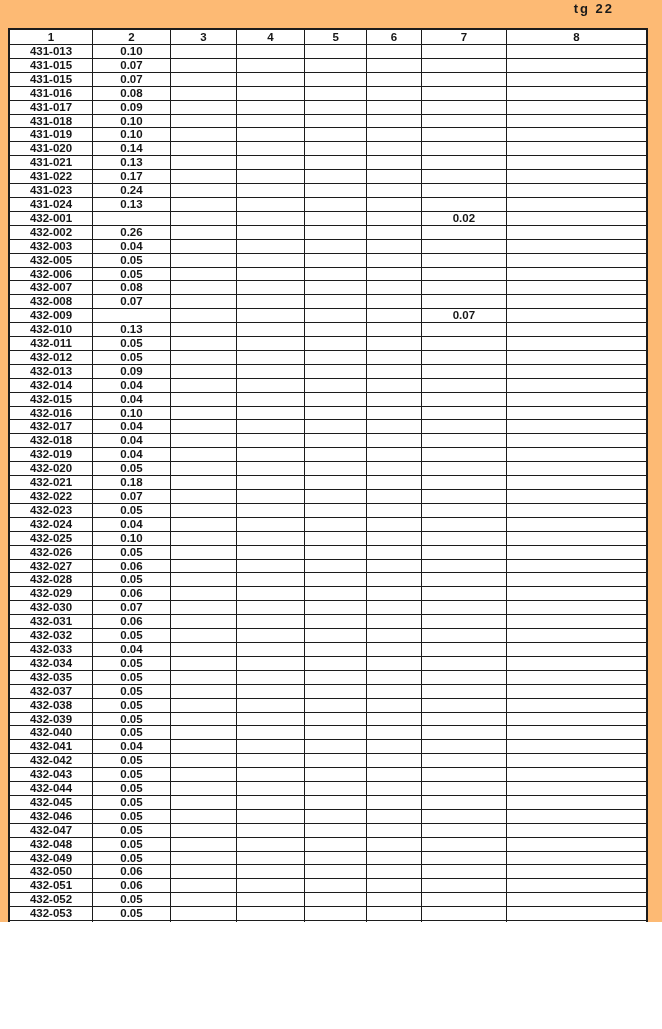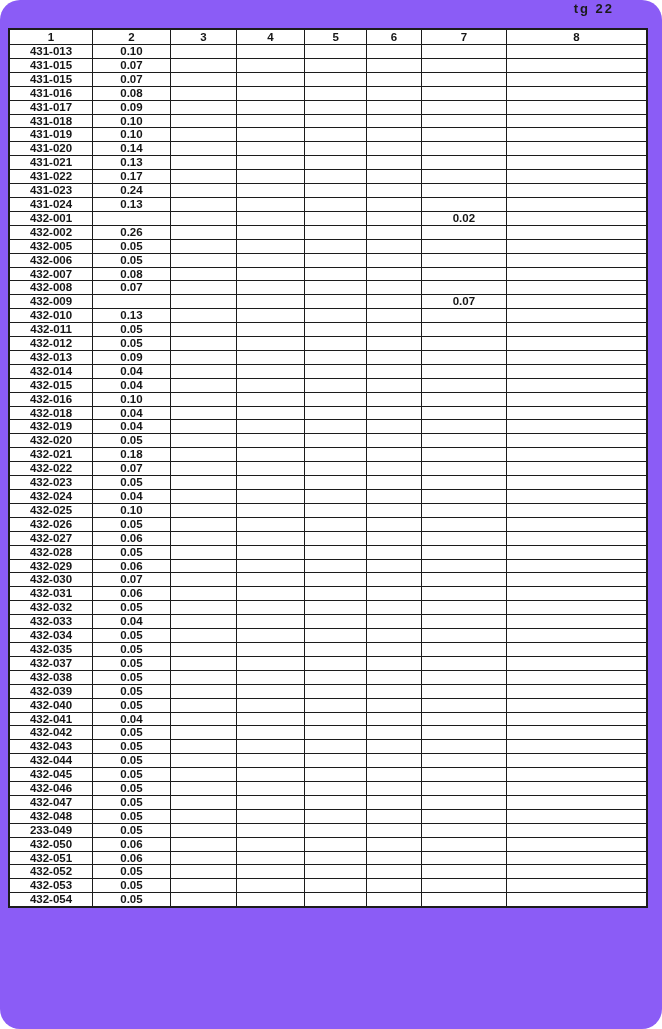--- a/index.html
+++ b/index.html
@@ -3,26 +3,25 @@
 <meta charset="utf-8">
 <style>
   html, body {
     margin: 0;
     padding: 0;
     background: #ffffff;
   }
   .page {
     position: relative;
     width: 662px;
-    height: 1029px;
-    background: #8b5cf6;
+    height: 922px;
+    background: #fdba74;
     font-family: "Liberation Sans", sans-serif;
     color: #111;
     overflow: hidden;
-    border-radius: 20px;
   }
   .corner-label {
     position: absolute;
     top: 1px;
     right: 48px;
     font-size: 13px;
     font-weight: bold;
     letter-spacing: 2px;
     color: #1a1a1a;
   }
@@ -228,20 +227,30 @@
           <td>432-002</td>
           <td>0.26</td>
           <td></td>
           <td></td>
           <td></td>
           <td></td>
           <td></td>
           <td></td>
         </tr>
         <tr>
+          <td>432-003</td>
+          <td>0.04</td>
+          <td></td>
+          <td></td>
+          <td></td>
+          <td></td>
+          <td></td>
+          <td></td>
+        </tr>
+        <tr>
           <td>432-005</td>
           <td>0.05</td>
           <td></td>
           <td></td>
           <td></td>
           <td></td>
           <td></td>
           <td></td>
         </tr>
         <tr>
@@ -348,20 +357,30 @@
           <td>432-016</td>
           <td>0.10</td>
           <td></td>
           <td></td>
           <td></td>
           <td></td>
           <td></td>
           <td></td>
         </tr>
         <tr>
+          <td>432-017</td>
+          <td>0.04</td>
+          <td></td>
+          <td></td>
+          <td></td>
+          <td></td>
+          <td></td>
+          <td></td>
+        </tr>
+        <tr>
           <td>432-018</td>
           <td>0.04</td>
           <td></td>
           <td></td>
           <td></td>
           <td></td>
           <td></td>
           <td></td>
         </tr>
         <tr>
@@ -648,21 +667,21 @@
           <td>432-048</td>
           <td>0.05</td>
           <td></td>
           <td></td>
           <td></td>
           <td></td>
           <td></td>
           <td></td>
         </tr>
         <tr>
-          <td>233-049</td>
+          <td>432-049</td>
           <td>0.05</td>
           <td></td>
           <td></td>
           <td></td>
           <td></td>
           <td></td>
           <td></td>
         </tr>
         <tr>
           <td>432-050</td>

